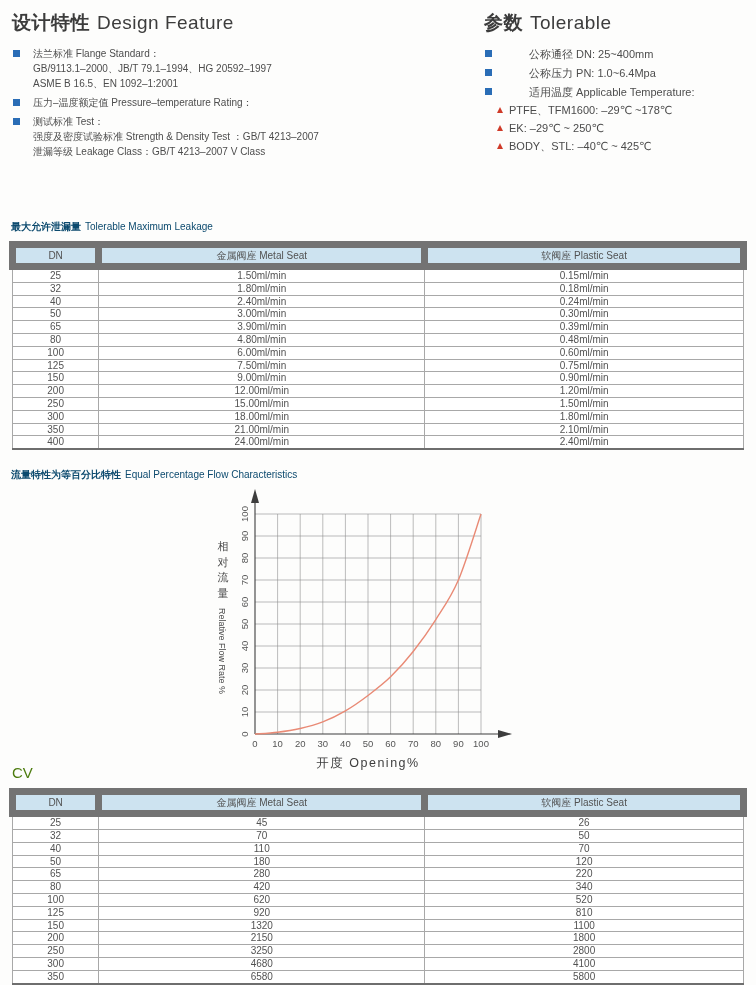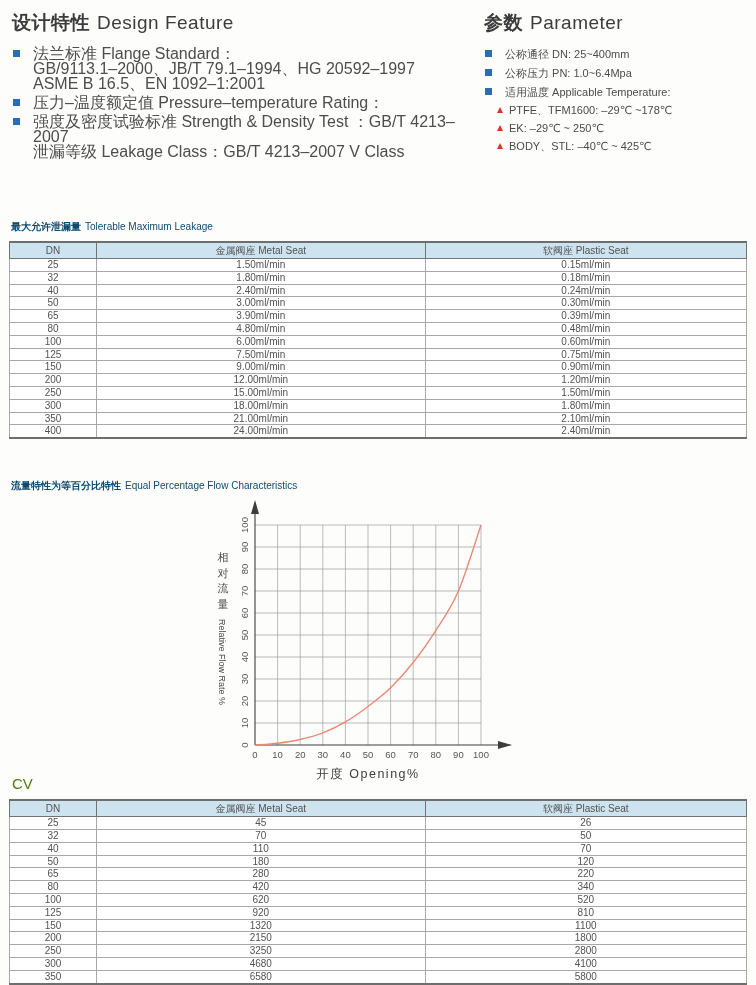--- a/index.html
+++ b/index.html
@@ -8,36 +8,36 @@
     font-family:"Liberation Sans","DejaVu Sans",sans-serif;
     color:#4a4a4a;
   }
   .top-section{display:flex;padding:8px 6px 0 12px;}
   .col-left{width:472px;flex:none;}
   .col-right{flex:1;}
   .main-title{font-size:19px;color:#3c3c3c;margin:2px 0 10px 0;letter-spacing:.5px;}
   .main-title .zh{font-weight:bold;margin-right:7px;}
   .feat-item{display:flex;margin-bottom:4px;}
   .sq-bullet{width:7px;height:7px;background:var(--accent-blue,#2a6db6);flex:none;margin:4px 13px 0 1px;}
-  .feat-body{font-size:16px;line-height:15px;color:#4d4d4d;}
+  .feat-body{font-size:10px;line-height:15px;color:#4d4d4d;}
   .param-list .feat-body{font-size:11px;line-height:16px;}
-  .param-item{display:flex;margin-bottom:3px;}
+  .param-item{display:flex;margin-bottom:3px;gap:24px;}
   .param-sub{display:flex;margin:0 0 3px 13px;font-size:11px;line-height:15px;}
   .tri-bullet{width:0;height:0;flex:none;margin:4px 6px 0 0;
     border-left:3.5px solid transparent;border-right:3.5px solid transparent;
     border-bottom:6px solid var(--bullet-red,#cf3a28);}
   .section-title{font-size:10px;color:#0c4a6e;margin:0 0 0 11px;}
   .section-title .zh{font-weight:bold;margin-right:4px;}
   .st-leakage{margin-top:57px;}
-  .st-chart{margin-top:40px;}
+  .st-chart{margin-top:18px;}
   table.data{width:738px;margin:7px 0 0 9px;border-collapse:collapse;table-layout:fixed;
     font-size:10px;color:#525252;
     border-top:2px solid #6e6e6e;border-bottom:2px solid #6e6e6e;}
   table.data th{background:var(--table-header-bg,#cde3f0);font-weight:normal;height:15px;
-    border:1px solid #737373;padding:0;}
+    border:7px solid #737373;padding:0;}
   table.data td{text-align:center;height:11.8px;line-height:11.8px;padding:0;
     border:1px solid #a8a8a8;background:#fff;}
   .chart-wrap{margin:4px 0 0 177px;}
   svg.flowchart{display:block;}
   .cv-title{font-size:15px;color:#4d7c0f;margin:-14px 0 0 12px;position:relative;}
 </style>
 </head>
 <body>
 
 <div class="top-section">
@@ -56,29 +56,30 @@
         </div>
         <div class="feat-item">
           <span class="sq-bullet"></span>
           <div class="feat-body">
             <div class="feat-label">压力–温度额定值 Pressure–temperature Rating：</div>
           </div>
         </div>
         <div class="feat-item">
           <span class="sq-bullet"></span>
           <div class="feat-body">
+            <div class="feat-label">测试标准 Test：</div>
             <div class="feat-line">强度及密度试验标准 Strength &amp; Density Test ：GB/T 4213–2007</div>
             <div class="feat-line">泄漏等级 Leakage Class：GB/T 4213–2007 V Class</div>
           </div>
         </div>
       </div>
   </div>
   <div class="col-right">
     <div class="main-title">
-      <span class="zh">参数</span><span>Parameter</span>
+      <span class="zh">参数</span><span>Tolerable</span>
     </div>
     <div class="param-list">
         <div class="param-item">
           <span class="sq-bullet"></span>
           <div class="feat-body">公称通径 DN: 25~400mm</div>
         </div>
         <div class="param-item">
           <span class="sq-bullet"></span>
           <div class="feat-body">公称压力 PN: 1.0~6.4Mpa</div>
         </div>

